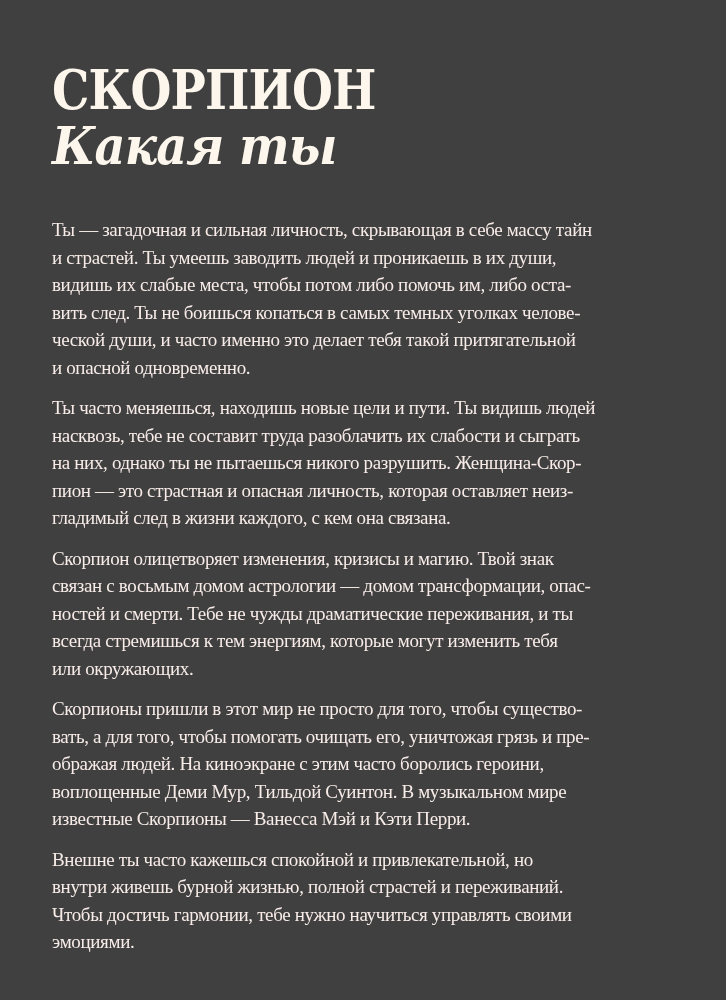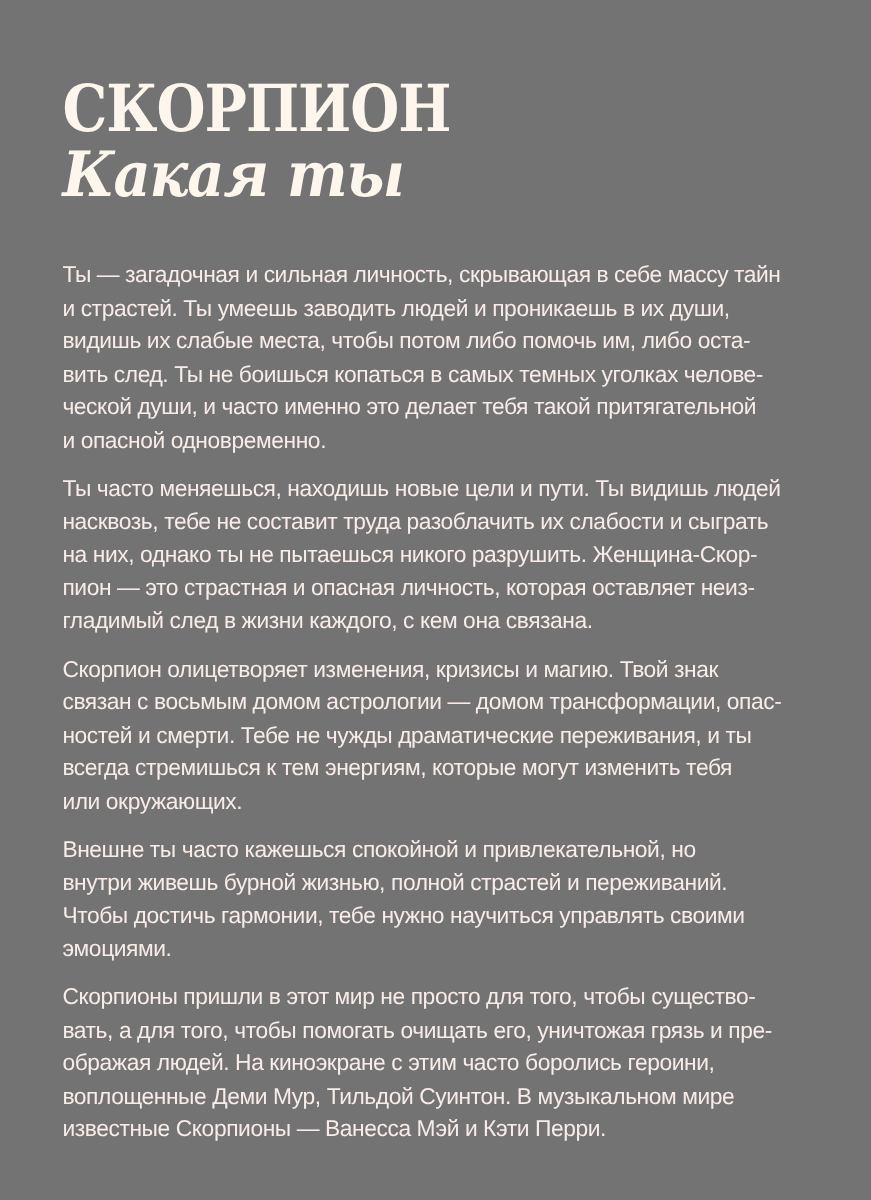--- a/index.html
+++ b/index.html
@@ -3,21 +3,21 @@
 <meta charset="utf-8">
 <style>
   html, body {
     margin: 0;
     padding: 0;
   }
   .page {
     position: relative;
     width: 726px;
     height: 1000px;
-    background: #737373;
+    background: #404040;
     overflow: hidden;
     box-sizing: border-box;
     padding: 62px 40px 0 52px;
     font-family: "Liberation Sans", sans-serif;
   }
   .title-block {
     margin: 0 0 0 0;
   }
   h1.page-title {
     margin: 0;
@@ -39,20 +39,21 @@
     font-size: 52px;
     line-height: 56px;
     color: #fcf6ec;
     letter-spacing: -1px;
     transform: scaleX(0.92);
     transform-origin: left center;
     white-space: nowrap;
   }
   .body-text {
     margin-top: 42px;
+    font-family: Liberation Serif, serif;
   }
   .body-text p {
     margin: 0 0 13px 0;
     font-size: 19px;
     line-height: 27.5px;
     letter-spacing: -0.35px;
     color: #f8ece8;
     white-space: pre-line;
   }
 </style>
@@ -74,23 +75,23 @@
     <p>Ты часто меняешься, находишь новые цели и пути. Ты видишь людей
 насквозь, тебе не составит труда разоблачить их слабости и сыграть
 на них, однако ты не пытаешься никого разрушить. Женщина-Скор-
 пион — это страстная и опасная личность, которая оставляет неиз-
 гладимый след в жизни каждого, с кем она связана.</p>
     <p>Скорпион олицетворяет изменения, кризисы и магию. Твой знак
 связан с восьмым домом астрологии — домом трансформации, опас-
 ностей и смерти. Тебе не чужды драматические переживания, и ты
 всегда стремишься к тем энергиям, которые могут изменить тебя
 или окружающих.</p>
-    <p>Внешне ты часто кажешься спокойной и привлекательной, но
-внутри живешь бурной жизнью, полной страстей и переживаний.
-Чтобы достичь гармонии, тебе нужно научиться управлять своими
-эмоциями.</p>
     <p>Скорпионы пришли в этот мир не просто для того, чтобы существо-
 вать, а для того, чтобы помогать очищать его, уничтожая грязь и пре-
 ображая людей. На киноэкране с этим часто боролись героини,
 воплощенные Деми Мур, Тильдой Суинтон. В музыкальном мире
 известные Скорпионы — Ванесса Мэй и Кэти Перри.</p>
+    <p>Внешне ты часто кажешься спокойной и привлекательной, но
+внутри живешь бурной жизнью, полной страстей и переживаний.
+Чтобы достичь гармонии, тебе нужно научиться управлять своими
+эмоциями.</p>
   </div>
 </div>
 
 </body></html>

